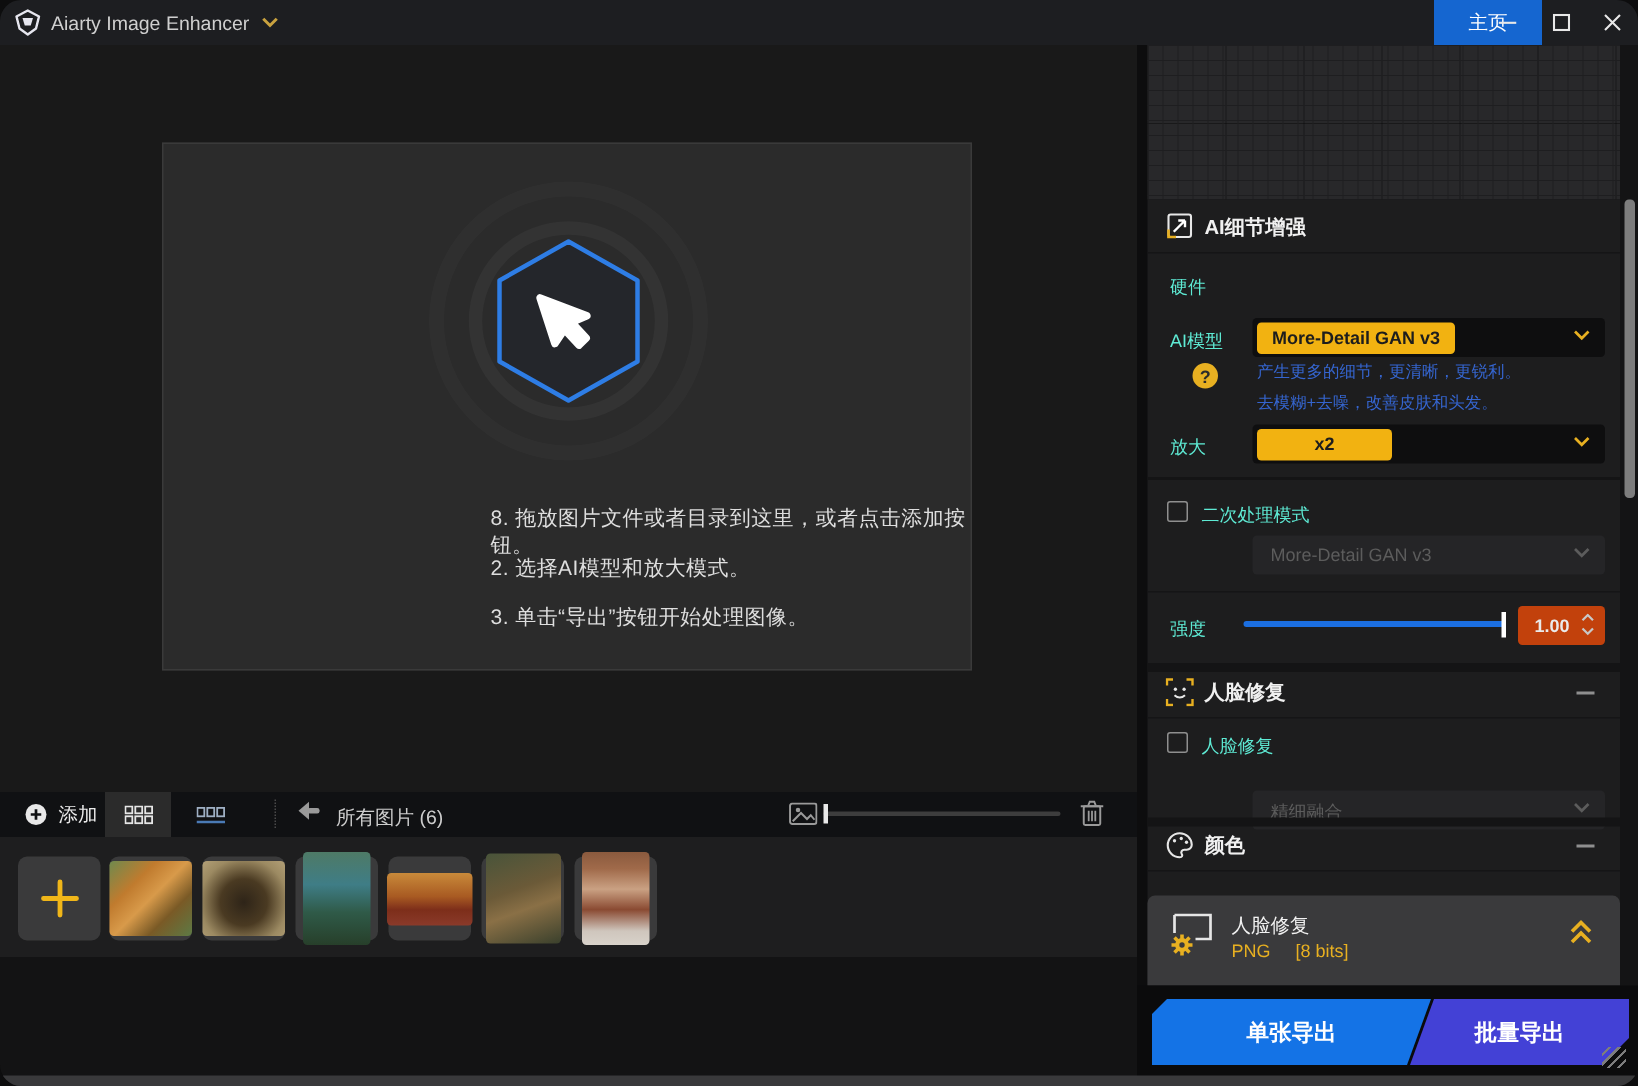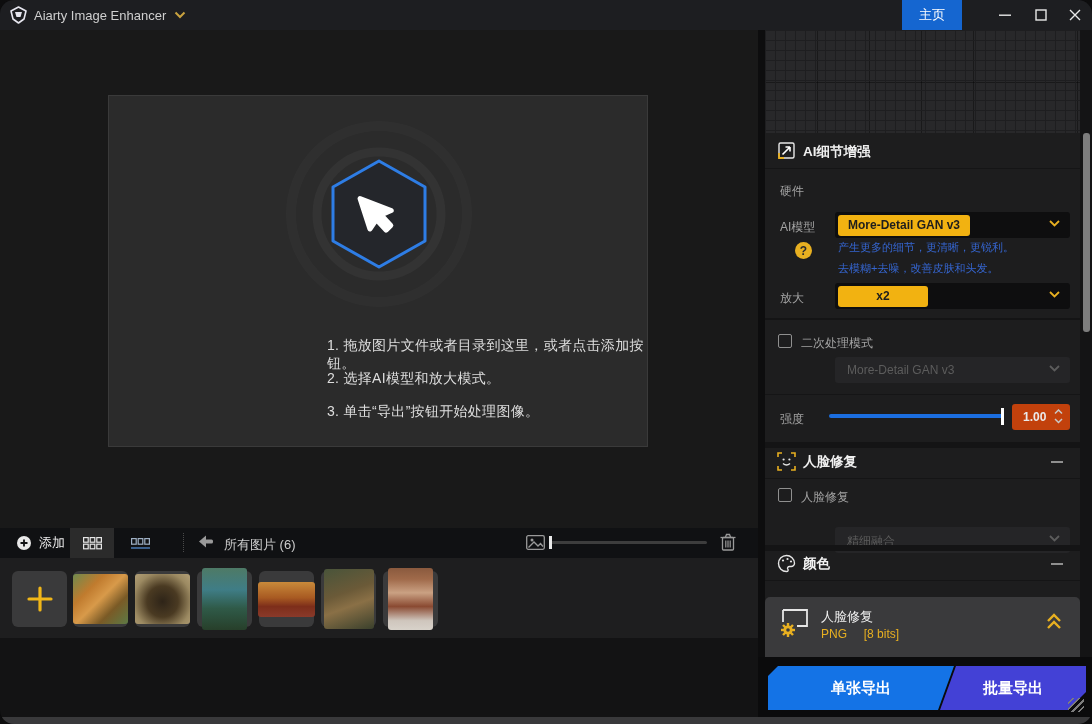--- a/index.html
+++ b/index.html
@@ -4,21 +4,21 @@
 <style>
   * { margin:0; padding:0; box-sizing:border-box; }
   html,body { background:#0d0d0e; }
   body { font-family:"Liberation Sans","DejaVu Sans",sans-serif; }
   #app { position:relative; width:1092px; height:724px; background:#0d0d0e; overflow:hidden;border-radius:14px; }
   .abs { position:absolute; }
 
   
   .titlebar { left:0; top:0; width:1092px; height:30px; background:#1d1e21; }
   .app-title { left:34px; top:8px; font-size:13px; color:#cfcfcf; }
-  .home-btn { left:902px; top:0; width:60px; height:30px; background:#1566d0; color:#fff;
+  .home-btn { left:956px; top:0; width:72px; height:30px; background:#1566d0; color:#fff;
               font-size:13px; display:flex; align-items:center; justify-content:center; cursor:pointer; }
   .winbtn { top:0; width:34px; height:30px; display:flex; align-items:center; justify-content:center; cursor:pointer; }
 
   
   .main-left { left:0; top:30px; width:758px; height:498px; background:#191919; }
   .dropzone { left:108px; top:95px; width:540px; height:352px; background:#2b2b2b; border:1px solid #3a3a3a; cursor:pointer; }
   .instr { left:218px; font-size:14px; color:#dedede; letter-spacing:.3px; }
 
   
   .toolbar { left:0; top:528px; width:758px; height:30px; background:#101113; }
@@ -45,21 +45,21 @@
   
   .panel-bg { left:765px; top:133px; width:315px; height:524px; background:#1d1d1e; }
   .grid-tex { left:765px; top:30px; width:315px; height:103px; background-color:#28282a;
     background-image:
       linear-gradient(#1e1e20 1px, transparent 1px),
       linear-gradient(90deg, #1e1e20 1px, transparent 1px),
       linear-gradient(rgba(0,0,0,.38) 1px, transparent 1px),
       linear-gradient(90deg, rgba(0,0,0,.38) 1px, transparent 1px);
     background-size:10px 10px,10px 10px,52px 52px,52px 52px; }
   .sec-title { font-size:13.5px; font-weight:bold; color:#f0f0f0; }
-  .row-label { font-size:12px; color:#a3a3a3; }
+  .row-label { font-size:12px; color:#5eead4; }
   .dd { background:#0e0e0f; border-radius:3px; width:235px; height:26px; left:835px; cursor:pointer; }
   .dd-val { position:absolute; left:12px; top:6px; font-size:12px; color:#dcdcdc; white-space:nowrap; }
   .dd.disabled { background:#252527; }
   .dd.disabled .dd-val { color:#5c5c5c; }
   .pill { position:absolute; top:2.5px; height:21px; background:#f2b211; border-radius:3px;
           display:flex; align-items:center; justify-content:center; font-size:12px; font-weight:bold; color:#1d1d1d; }
   .chev { position:absolute; right:10px; top:8px; }
   .checkbox { width:14px; height:14px; border:1px solid #8f8f8f; border-radius:2px; background:transparent; cursor:pointer; }
   .desc { font-size:11px; color:#3565cf; }
   .gap { left:765px; width:315px; height:6px; background:#141415; }
@@ -125,21 +125,21 @@
 
   <div class="abs main-left"></div>
 
   <div class="abs dropzone">
     <svg class="abs" style="left:160px;top:8px;" width="220" height="220" viewBox="0 0 220 220">
       <circle cx="110" cy="110" r="88" fill="none" stroke="rgba(255,255,255,0.025)" stroke-width="10"></circle>
       <circle cx="110" cy="110" r="62" fill="none" stroke="rgba(255,255,255,0.04)" stroke-width="9"></circle>
       <polygon points="110,57 156,83 156,137 110,163 64,137 64,83" fill="#24262b" stroke="#2e7de5" stroke-width="3" stroke-linejoin="round"></polygon>
       <path d="M96 90 L96 122 L105 115 L111 128 L117 125 L111 112 L122 111 Z" fill="#ffffff" stroke="#ffffff" stroke-width="5" stroke-linejoin="round" stroke-linecap="round" transform="rotate(-18 108 108)"></path>
     </svg>
-    <div class="abs instr" style="top:241px;">1. 拖放图片文件或者目录到这里，或者点击添加按钮。</div>
+    <div class="abs instr" style="top:241px;">8. 拖放图片文件或者目录到这里，或者点击添加按钮。</div>
     <div class="abs instr" style="top:274px;">2. 选择AI模型和放大模式。</div>
     <div class="abs instr" style="top:307px;">3. 单击“导出”按钮开始处理图像。</div>
   </div>
 
   <div class="abs toolbar"></div>
 
   <div class="abs tb-add">
     <svg width="16" height="16" viewBox="0 0 16 16">
       <circle cx="8" cy="8" r="7" fill="#e9e9e9"></circle>
       <path d="M8 4.5 V11.5 M4.5 8 H11.5" stroke="#101113" stroke-width="1.8"></path>

